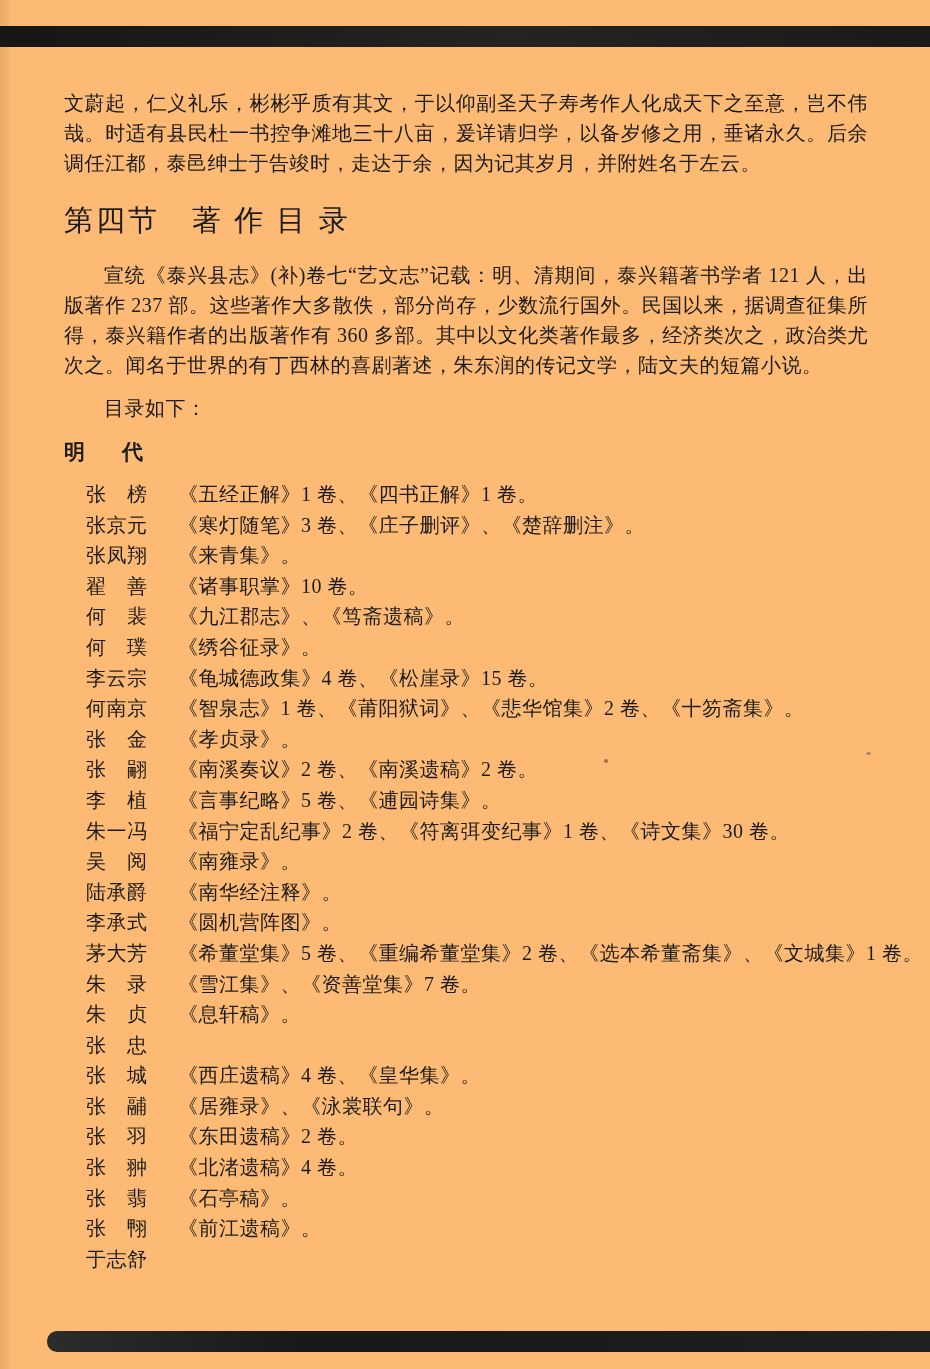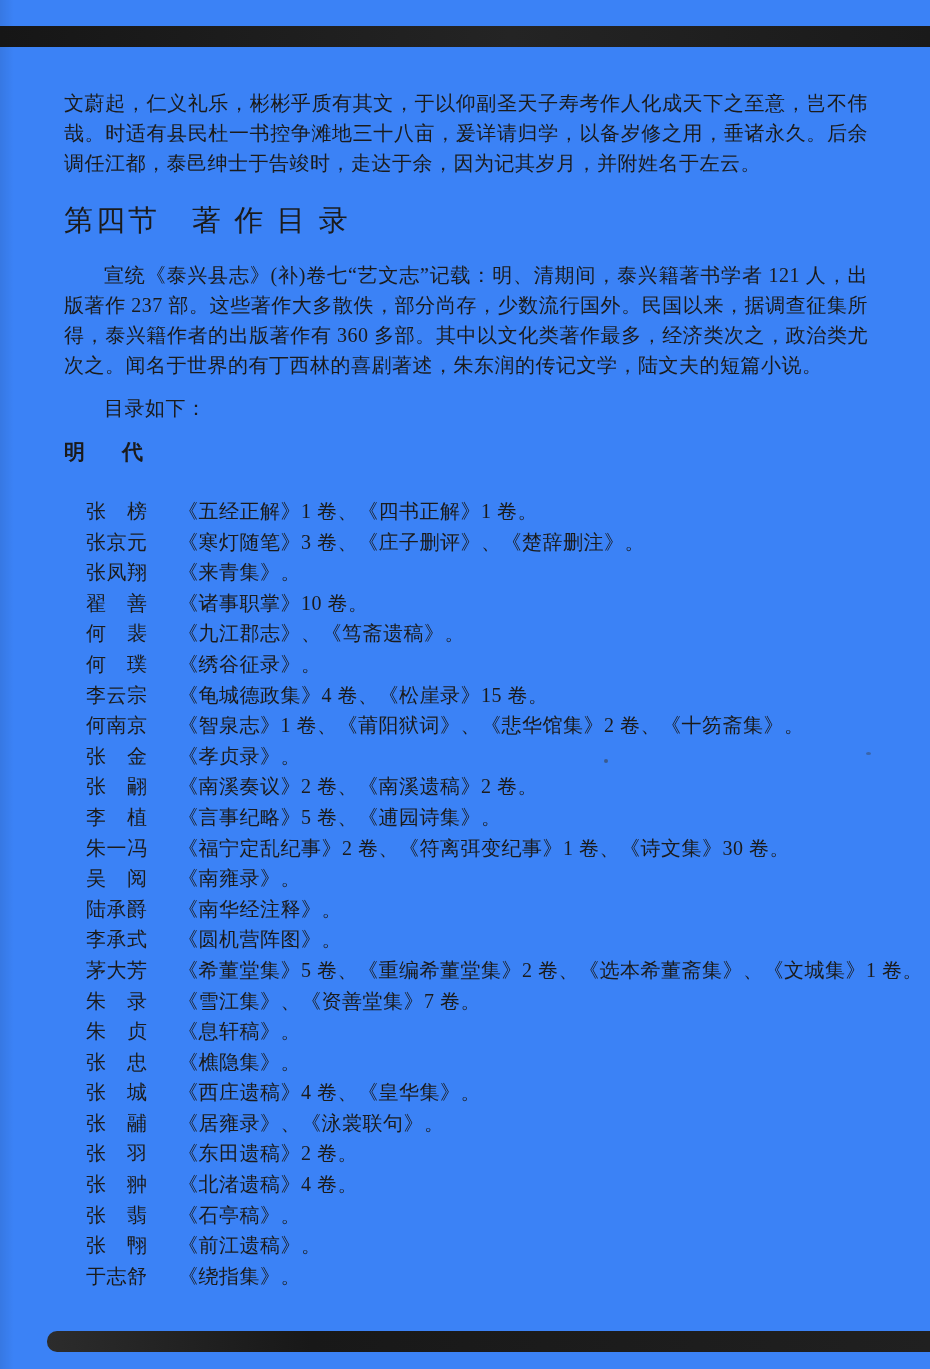--- a/index.html
+++ b/index.html
@@ -4,21 +4,21 @@
 <style>
   html,body{margin:0;padding:0;}
   body{
     width:930px;height:1369px;
     background:#f6f6f4;
     font-family:"Liberation Serif","DejaVu Serif",serif;
     position:relative;overflow:hidden;
   }
   .page{
     position:absolute;inset:0;
-    background:#3b82f6;
+    background:#fdba74;
   }
   
   .scan-band{position:absolute;background:#1f1f1f;}
   .scan-band.top{
     left:0;right:0;top:26px;height:21px;
     background:linear-gradient(90deg,#161616 0%,#242424 55%,#1a1a1a 100%);
   }
   .scan-band.bottom{
     left:47px;right:0;top:1331px;height:21px;
     border-radius:10px 0 0 10px;
@@ -54,21 +54,21 @@
   .list-intro{margin-top:13px;}
   .era-heading{
     margin:10px 0 0 0;
     height:38px;line-height:38px;
     text-align:left;
     font-family:"Liberation Sans","DejaVu Sans",sans-serif;
     font-size:21px;font-weight:700;
     letter-spacing:8px;
   }
   .catalog{
-    margin-left:22px;margin-top:25px;
+    margin-left:22px;margin-top:8px;
   }
   .row{
     display:flex;
     font-size:20px;line-height:30.6px;
     letter-spacing:.5px;
     white-space:nowrap;
   }
   .author{
     flex:0 0 92px;
     text-align:justify;
@@ -164,21 +164,20 @@
         <div class="row">
           <span class="author">朱　录</span>
           <span class="works">《雪江集》、《资善堂集》7 卷。</span>
         </div>
         <div class="row">
           <span class="author">朱　贞</span>
           <span class="works">《息轩稿》。</span>
         </div>
         <div class="row">
           <span class="author">张　忠</span>
-          <span class="works">《樵隐集》。</span>
         </div>
         <div class="row">
           <span class="author">张　城</span>
           <span class="works">《西庄遗稿》4 卷、《皇华集》。</span>
         </div>
         <div class="row">
           <span class="author">张　鬴</span>
           <span class="works">《居雍录》、《泳裳联句》。</span>
         </div>
         <div class="row">
@@ -192,17 +191,16 @@
         <div class="row">
           <span class="author">张　翡</span>
           <span class="works">《石亭稿》。</span>
         </div>
         <div class="row">
           <span class="author">张　翈</span>
           <span class="works">《前江遗稿》。</span>
         </div>
         <div class="row">
           <span class="author">于志舒</span>
-          <span class="works">《绕指集》。</span>
         </div>
       </div>
   </main>
 </div>
 
 </body></html>

